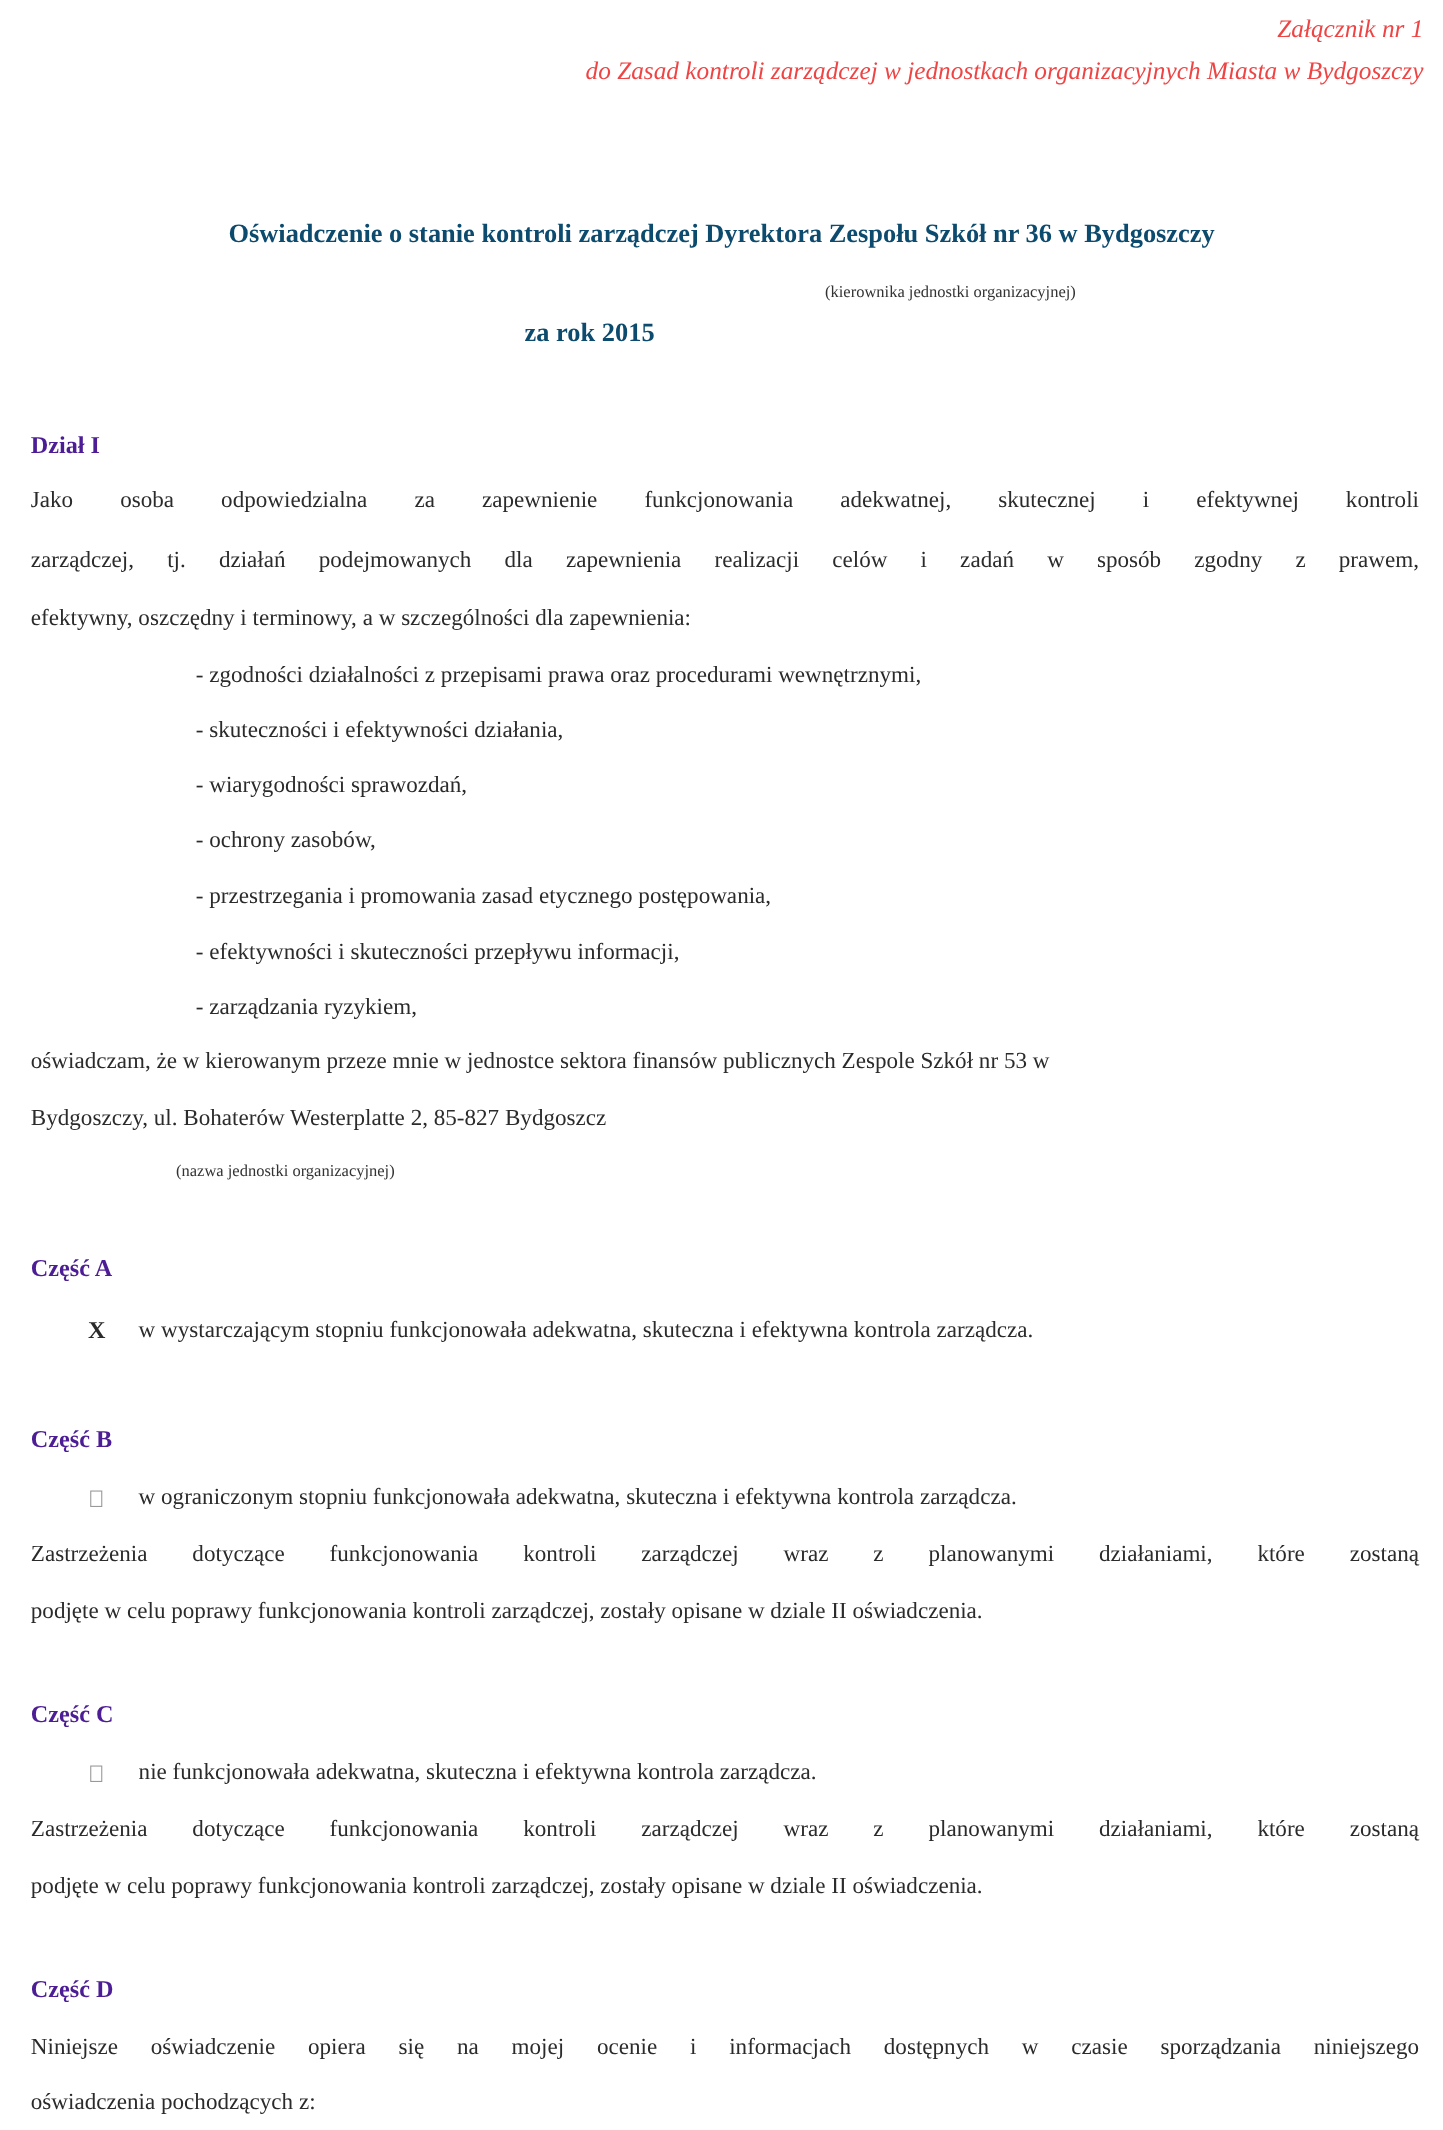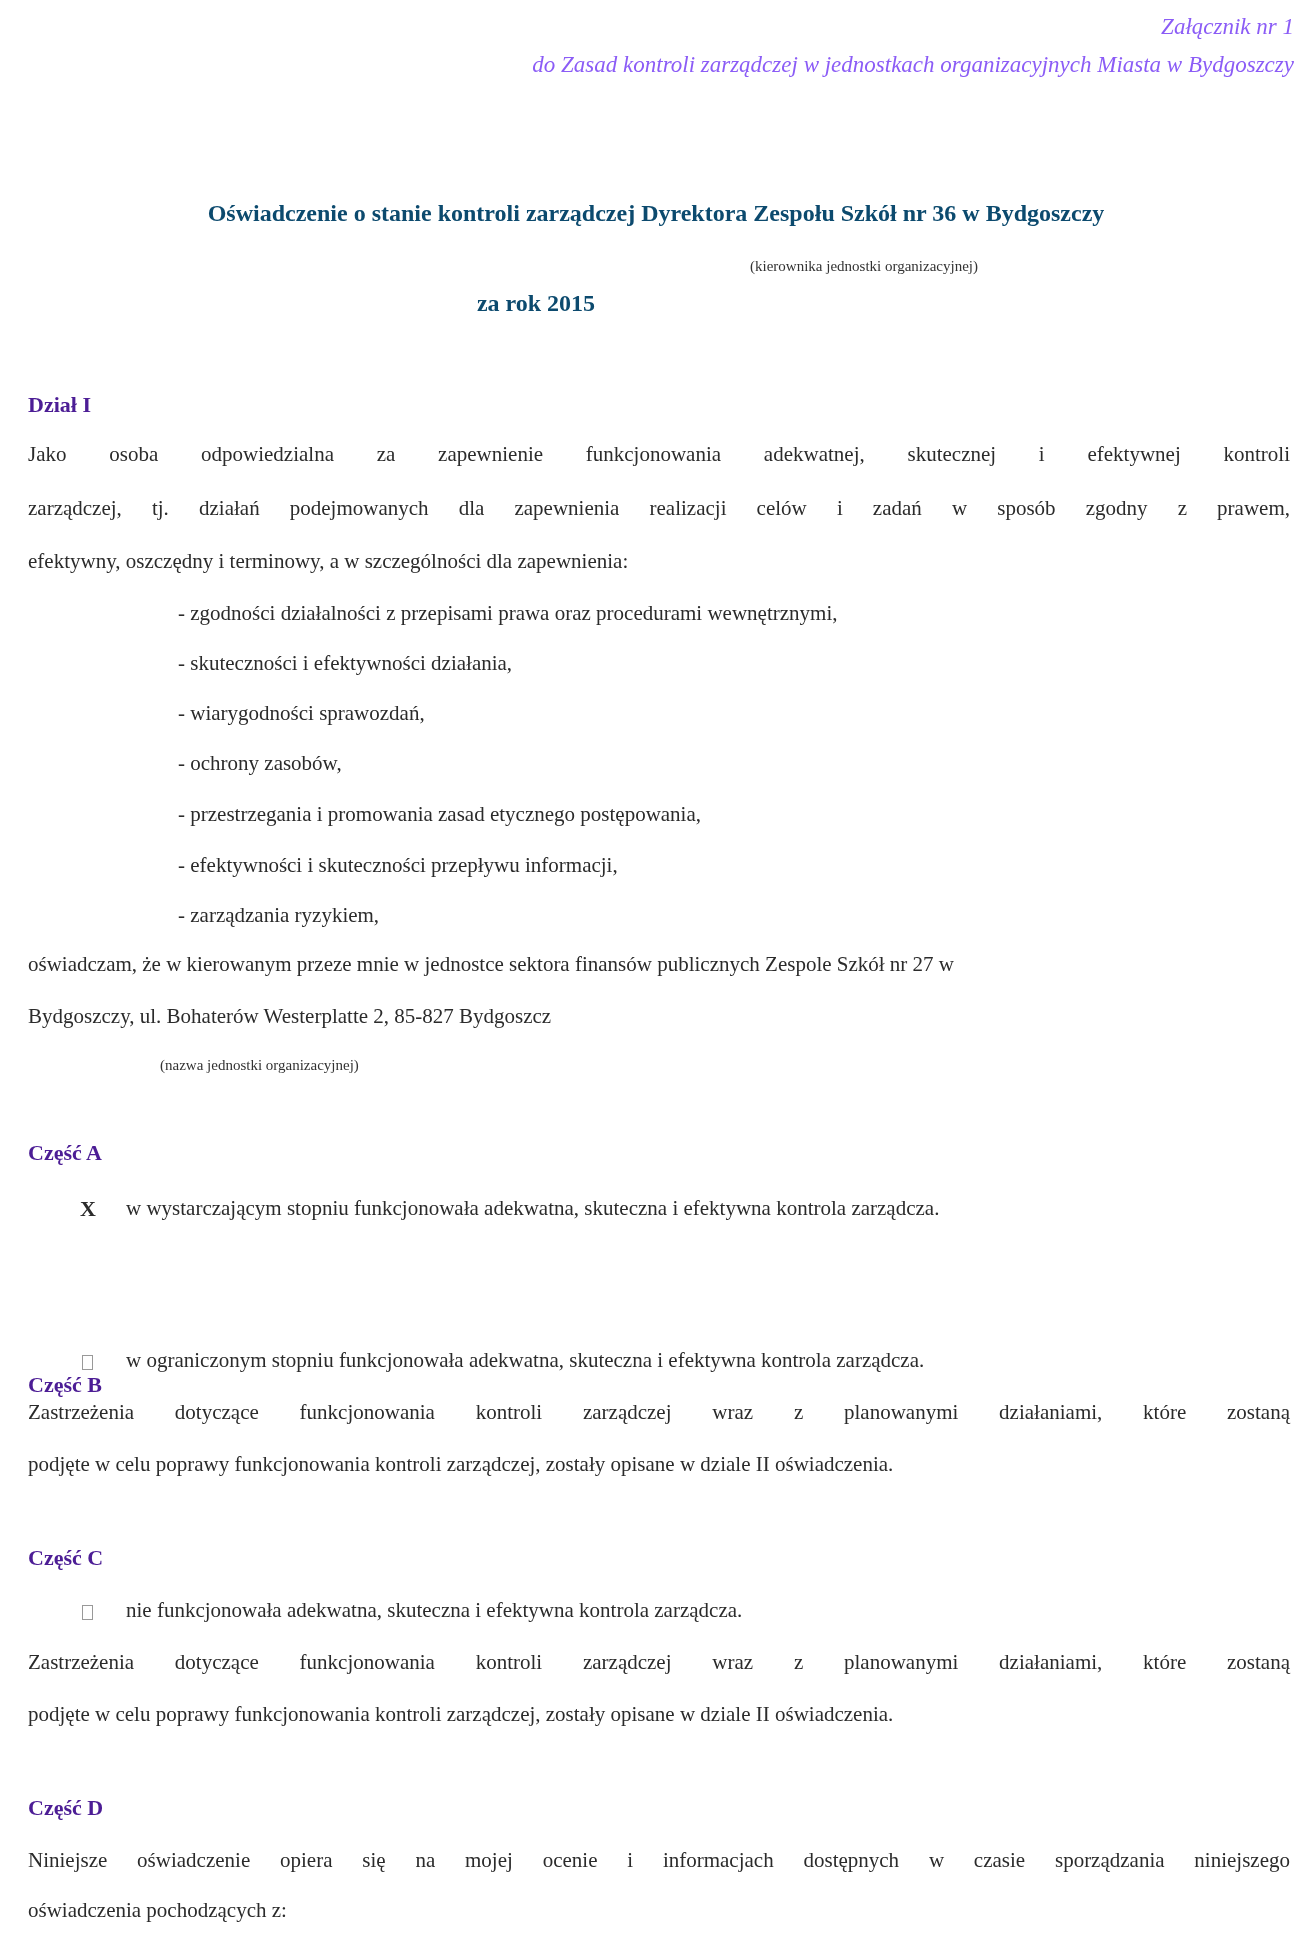--- a/index.html
+++ b/index.html
@@ -4,21 +4,21 @@
 <style>
   html, body { margin: 0; padding: 0; background: #ffffff; }
   body {
     width: 1312px; height: 1936px; position: relative; overflow: hidden;
     font-family: "Liberation Serif", "DejaVu Serif", serif;
     color: #2b2b2b;
   }
   .abs { position: absolute; white-space: nowrap; }
   .attach {
     right: 18px; text-align: right; font-style: italic;
-    font-size: 23px; color: #8b5cf6;
+    font-size: 23px; color: #ef4444;
   }
   .title {
     left: 0; width: 1312px; text-align: center;
     font-weight: bold; font-size: 24px; color: #0c4a6e;
   }
   .note { font-size: 15px; color: #333; }
   .heading { left: 28px; font-size: 22px; font-weight: bold; color: #4c1d95; }
   .line { left: 28px; font-size: 21px; }
   .list-item { left: 178px; font-size: 21px; }
   .check {
@@ -46,29 +46,29 @@
 <div class="abs line" style="top:549px;">efektywny, oszczędny i terminowy, a w szczególności dla zapewnienia:</div>
 
 <div class="abs list-item" style="top:601px;">- zgodności działalności z przepisami prawa oraz procedurami wewnętrznymi,</div>
 <div class="abs list-item" style="top:651px;">- skuteczności i efektywności działania,</div>
 <div class="abs list-item" style="top:701px;font-family:Liberation Serif, serif;">- wiarygodności sprawozdań,</div>
 <div class="abs list-item" style="top:751px;">- ochrony zasobów,</div>
 <div class="abs list-item" style="top:802px;">- przestrzegania i promowania zasad etycznego postępowania,</div>
 <div class="abs list-item" style="top:853px;">- efektywności i skuteczności przepływu informacji,</div>
 <div class="abs list-item" style="top:903px;">- zarządzania ryzykiem,</div>
 
-<div class="abs line" style="top:952px;">oświadczam, że w kierowanym przeze mnie w jednostce sektora finansów publicznych Zespole Szkół nr 27  w</div>
+<div class="abs line" style="top:952px;">oświadczam, że w kierowanym przeze mnie w jednostce sektora finansów publicznych Zespole Szkół nr 53  w</div>
 <div class="abs line" style="top:1004px;">Bydgoszczy,  ul. Bohaterów Westerplatte 2, 85-827  Bydgoszcz</div>
 <div class="abs note" style="top:1057px; left:160px;">(nazwa jednostki organizacyjnej)</div>
 
 <div class="abs heading" style="top:1140px;">Część A</div>
 <div class="abs check" style="top:1196px;">X</div>
 <div class="abs opt" style="top:1196px;">w wystarczającym stopniu funkcjonowała adekwatna, skuteczna i efektywna kontrola zarządcza.</div>
 
-<div class="abs heading" style="top:1372px;text-align:center;">Część B</div>
+<div class="abs heading" style="top:1295px;text-align:center;">Część B</div>
 <div class="abs box" style="top:1355px;"></div>
 <div class="abs opt" style="top:1348px;">w ograniczonym stopniu funkcjonowała adekwatna, skuteczna i efektywna kontrola zarządcza.</div>
 <div class="abs line" style="top:1400px; width:1262px; text-align:justify; text-align-last:justify;">Zastrzeżenia dotyczące funkcjonowania kontroli zarządczej wraz z planowanymi działaniami, które zostaną</div>
 <div class="abs line" style="top:1452px;">podjęte w celu poprawy funkcjonowania kontroli zarządczej, zostały opisane w dziale II oświadczenia.</div>
 
 <div class="abs heading" style="top:1545px;">Część C</div>
 <div class="abs box" style="top:1605px;"></div>
 <div class="abs opt" style="top:1598px;">nie funkcjonowała adekwatna, skuteczna i efektywna kontrola zarządcza.</div>
 <div class="abs line" style="top:1650px; width:1262px; text-align:justify; text-align-last:justify;">Zastrzeżenia dotyczące funkcjonowania kontroli zarządczej wraz z planowanymi działaniami, które zostaną</div>
 <div class="abs line" style="top:1702px;">podjęte w celu poprawy funkcjonowania kontroli zarządczej, zostały opisane w dziale II oświadczenia.</div>

